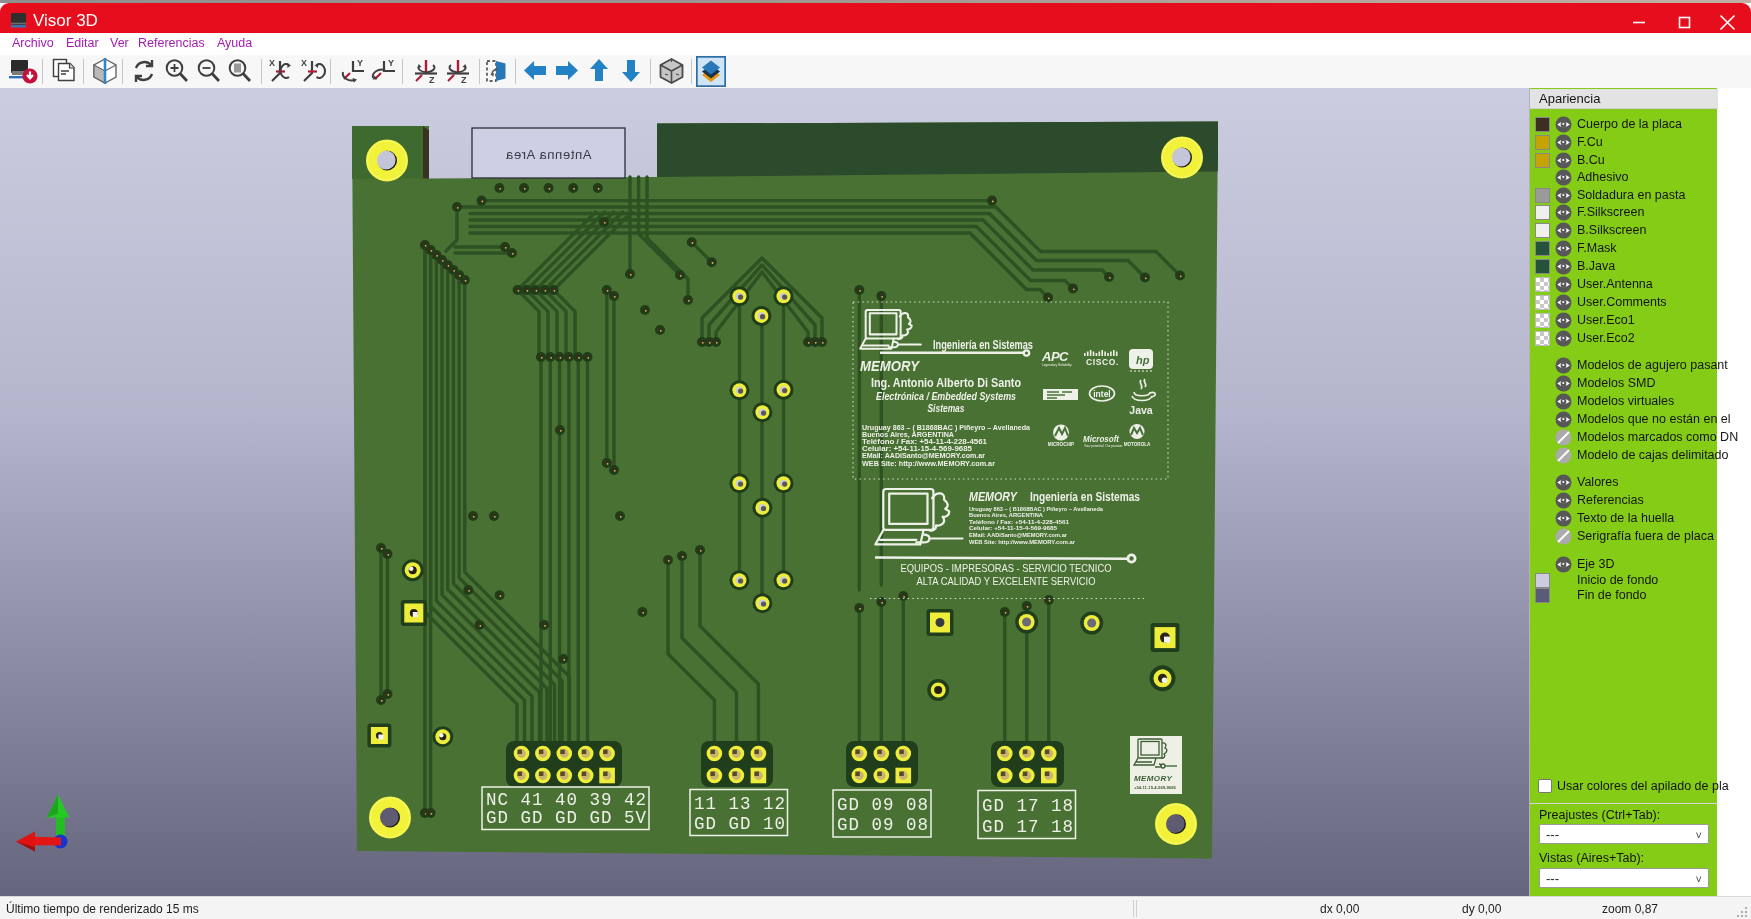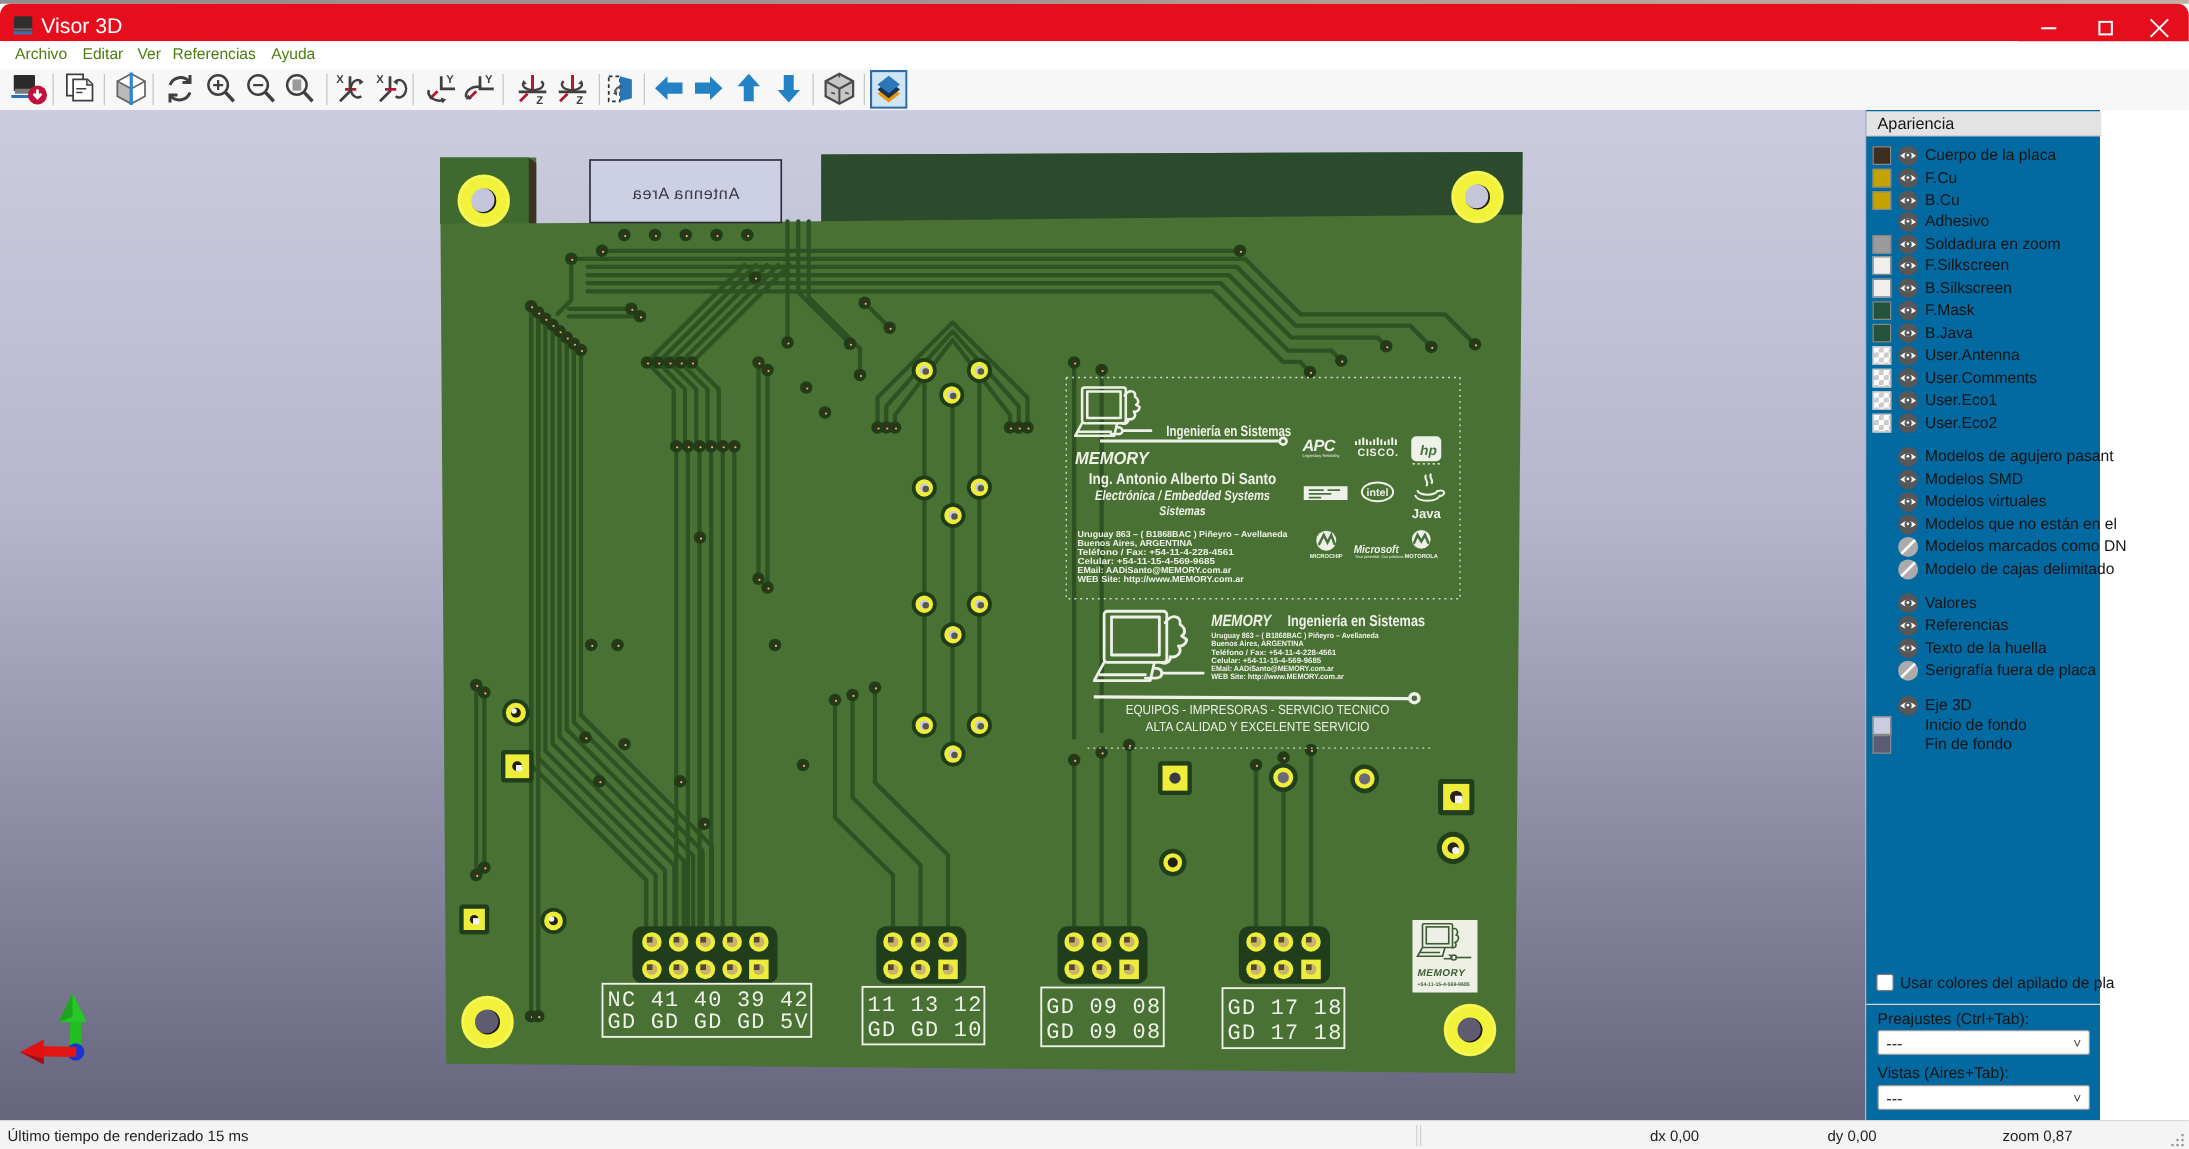--- a/index.html
+++ b/index.html
@@ -1,27 +1,27 @@
 <!DOCTYPE html>
 <html><head><meta charset="utf-8">
 <style>
 html,body{margin:0;padding:0;width:1751px;height:919px;overflow:hidden;font-family:"Liberation Sans",sans-serif;background:#fff;}
 *{box-sizing:border-box;}
 #topstrip{position:absolute;left:0;top:0;width:1751px;height:3px;background:linear-gradient(90deg,#8f8f8f,#9a9590 40%,#b0a49a 70%,#c0b0a4);}
 #titlebar{position:absolute;left:0;top:3px;width:1751px;height:30px;background:#e60e1d;border-radius:9px 9px 0 0;}
 #titleicon{position:absolute;left:11px;top:9px;width:15px;height:17px;}
 #titletext{position:absolute;left:33px;top:8px;color:#fff;font-size:17px;}
 #winbtns{position:absolute;right:0;top:0;height:33px;}
-#menubar{position:absolute;left:0;top:33px;width:1615px;height:22px;background:#fff;font-size:12.5px;color:#4d7c0f;}
+#menubar{position:absolute;left:0;top:33px;width:1615px;height:22px;background:#fff;font-size:12.5px;color:#a21caf;}
 .mi{position:absolute;top:3px;}
 #toolbar{position:absolute;left:0;top:55px;width:1751px;height:33px;background:#f7f7f7;}
 .tb{position:absolute;top:2px;width:28px;height:28px;}
 .tsep{position:absolute;top:4px;width:1px;height:25px;background:#c6c6c6;}
 #viewport{position:absolute;left:0;top:88px;width:1562px;height:808px;background:linear-gradient(180deg,#cccce0 0%,#b5b5cd 40%,#65657e 100%);overflow:hidden;}
-#panel{position:absolute;left:1492px;top:88px;width:188px;height:808px;background:#0369a1;border-left:1px solid #b4b4b4;font-size:12.5px;color:#151515;}
+#panel{position:absolute;left:1529px;top:88px;width:188px;height:808px;background:#84cc16;border-left:1px solid #b4b4b4;font-size:12.5px;color:#151515;}
 #panelhead{position:absolute;left:0px;top:1px;width:188px;height:20px;background:#e3e3e3;border-bottom:1px solid #cfcfcf;padding:2px 0 0 9px;font-size:13px;}
 .prow{position:absolute;left:0;height:18px;width:188px;}
 .swatch{position:absolute;left:5px;top:1px;width:15px;height:15px;border:1px solid #888;}
 .eye{position:absolute;left:25px;top:0px;width:17px;height:17px;}
 .ptxt{position:absolute;left:47px;top:1px;white-space:nowrap;}
 #statusbar{position:absolute;left:0;top:896px;width:1751px;height:23px;background:#f4f4f4;border-top:1px solid #d9d9d9;font-size:12px;color:#222;}
 .sb{position:absolute;top:5px;}
 .ssep{position:absolute;top:3px;width:1px;height:17px;background:#d0d0d0;}
 #combo1,#combo2{position:absolute;left:9px;width:170px;height:20px;background:#fff;border:1px solid #9a9a9a;border-radius:2px;font-size:13px;color:#222;padding:2px 6px;}
 .chev{position:absolute;right:6px;top:4px;color:#444;font-size:11px;}
@@ -830,21 +830,21 @@
       <div class="ptxt">Adhesivo</div>
     </div>
     <div class="prow" style="top:99px">
       <div class="swatch" style="background:#9a9a9a;"></div>
       <svg class="eye" viewBox="0 0 17 17">
         <circle cx="8.5" cy="8.5" r="8" fill="#575757"></circle>
         <path d="M2.2 8.5 Q8.5 3.2 14.8 8.5 Q8.5 13.8 2.2 8.5 Z" fill="#fff"></path>
         <circle cx="8.5" cy="8.5" r="2.9" fill="#575757"></circle>
         <circle cx="8.3" cy="8" r="1.1" fill="#fff"></circle>
       </svg>
-      <div class="ptxt">Soldadura en zoom</div>
+      <div class="ptxt">Soldadura en pasta</div>
     </div>
     <div class="prow" style="top:116px">
       <div class="swatch" style="background:#f0efec;"></div>
       <svg class="eye" viewBox="0 0 17 17">
         <circle cx="8.5" cy="8.5" r="8" fill="#575757"></circle>
         <path d="M2.2 8.5 Q8.5 3.2 14.8 8.5 Q8.5 13.8 2.2 8.5 Z" fill="#fff"></path>
         <circle cx="8.5" cy="8.5" r="2.9" fill="#575757"></circle>
         <circle cx="8.3" cy="8" r="1.1" fill="#fff"></circle>
       </svg>
       <div class="ptxt">F.Silkscreen</div>

